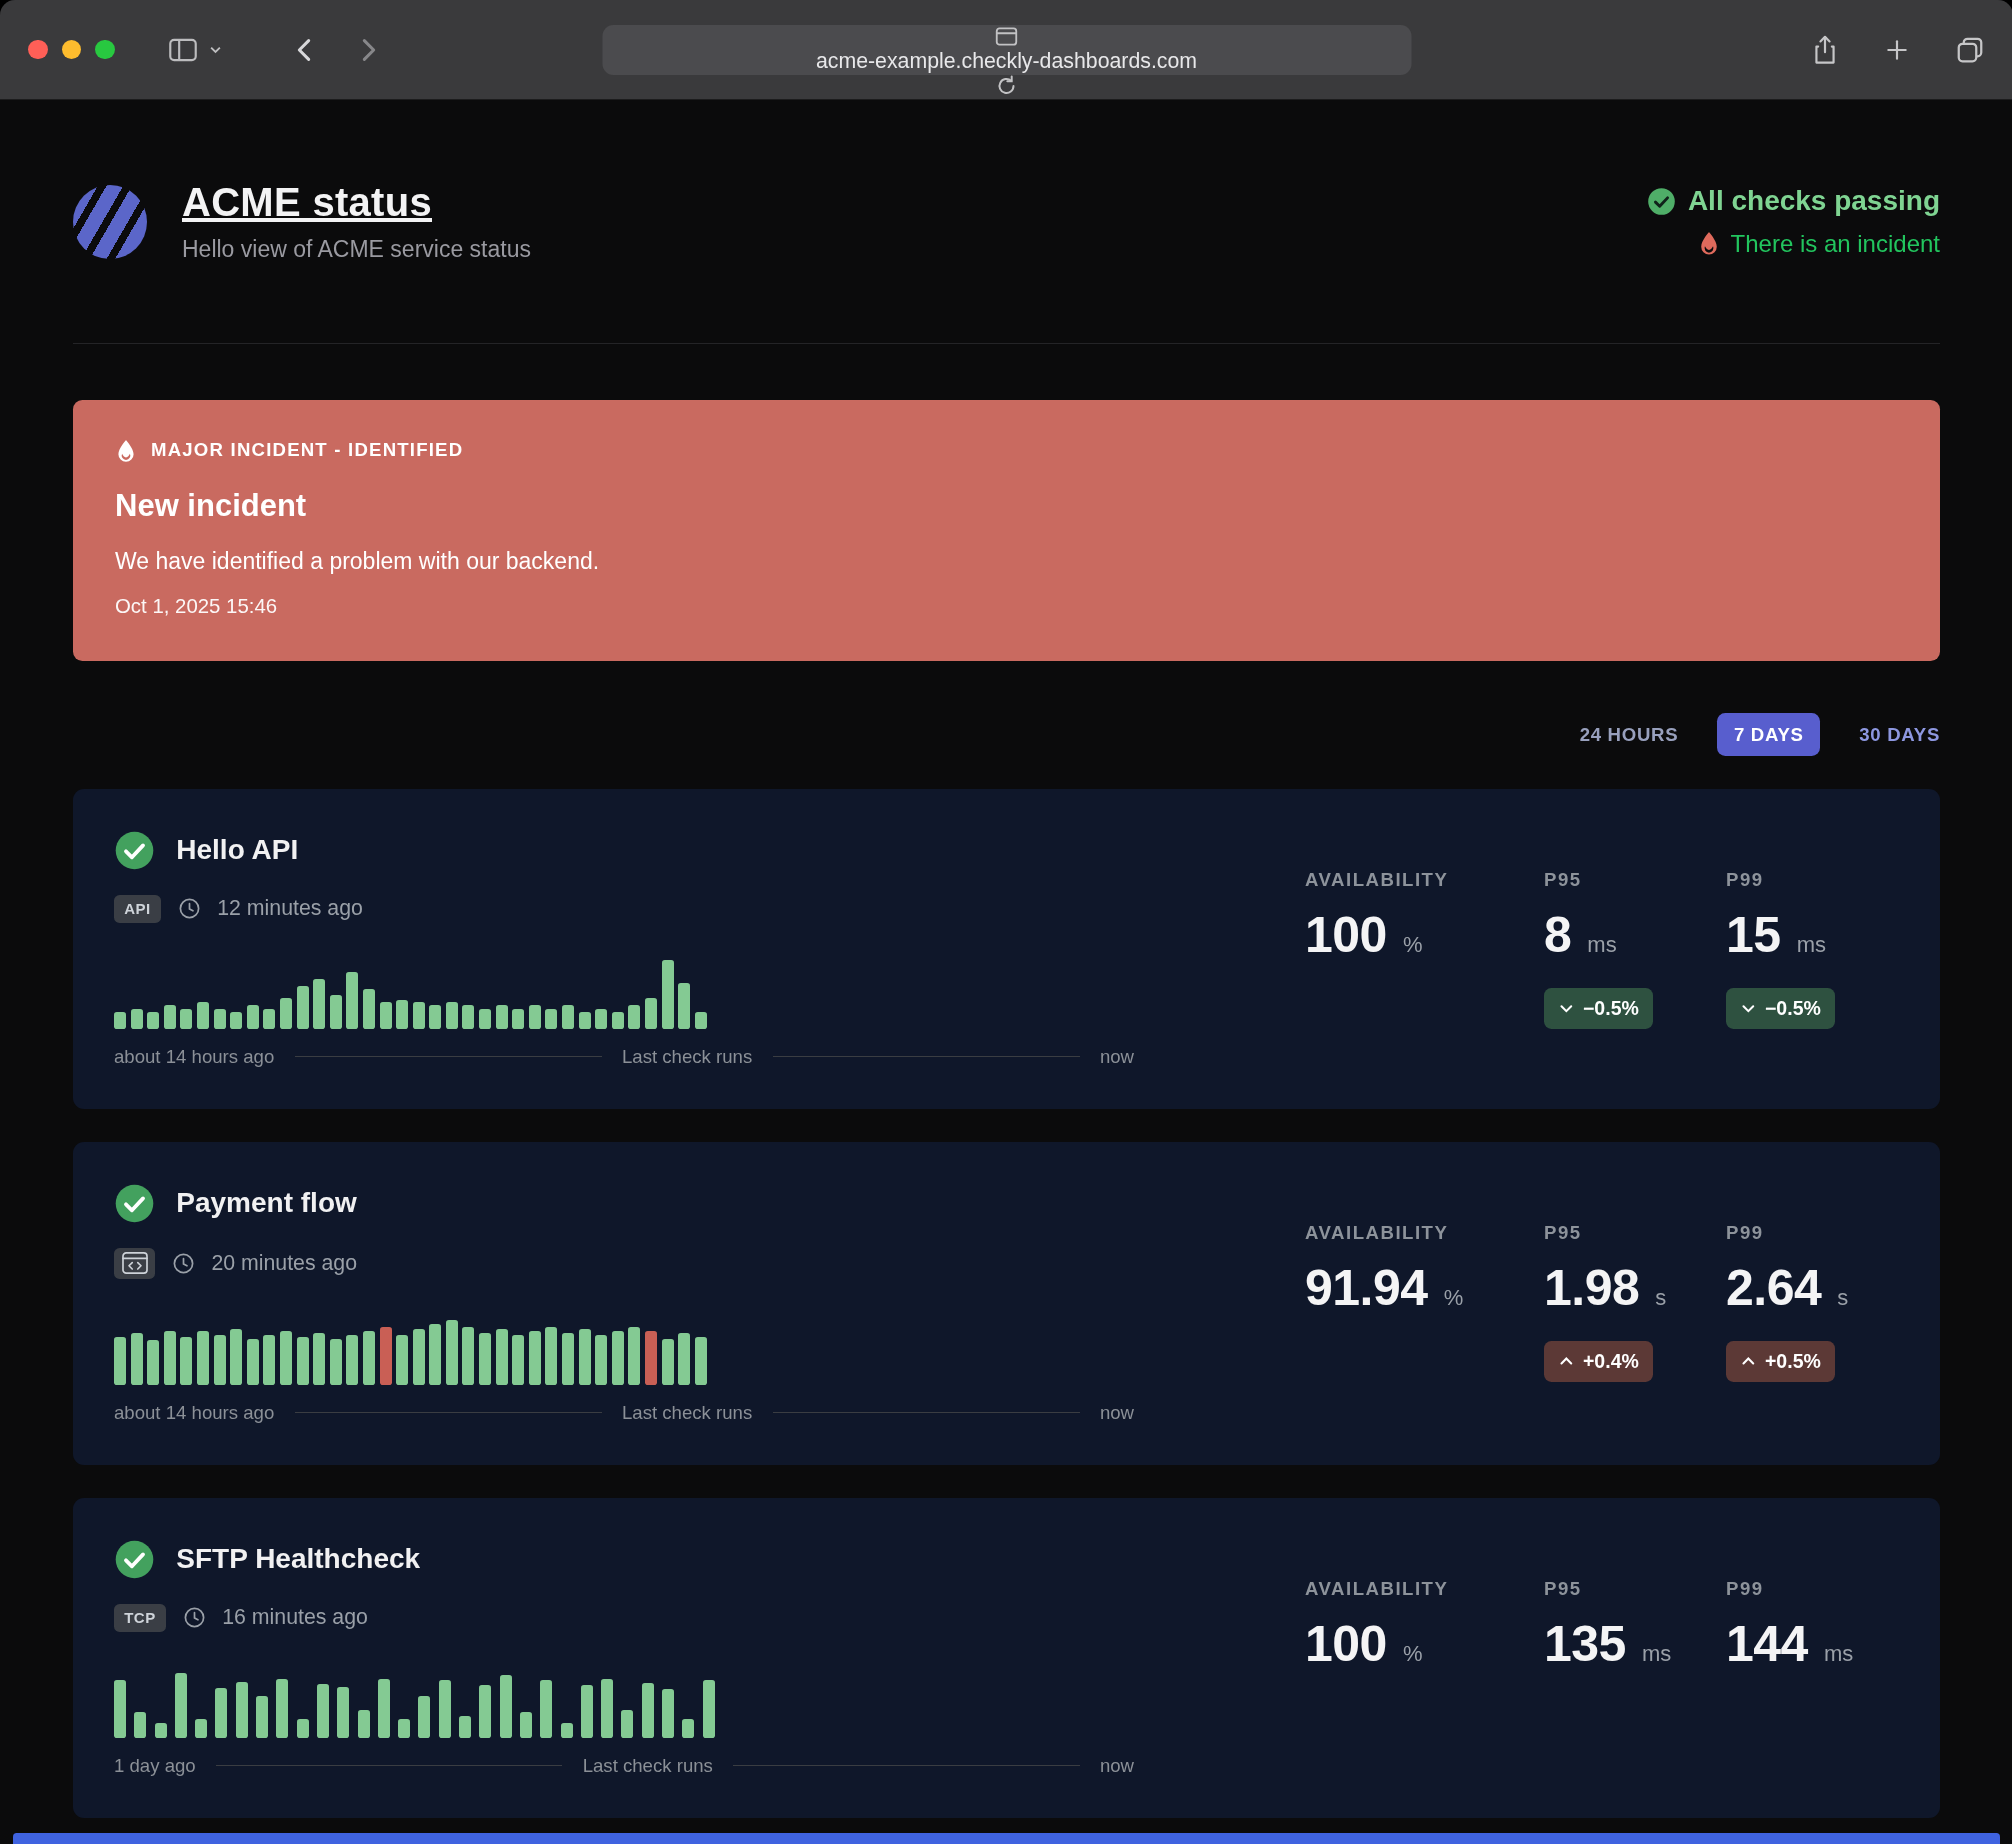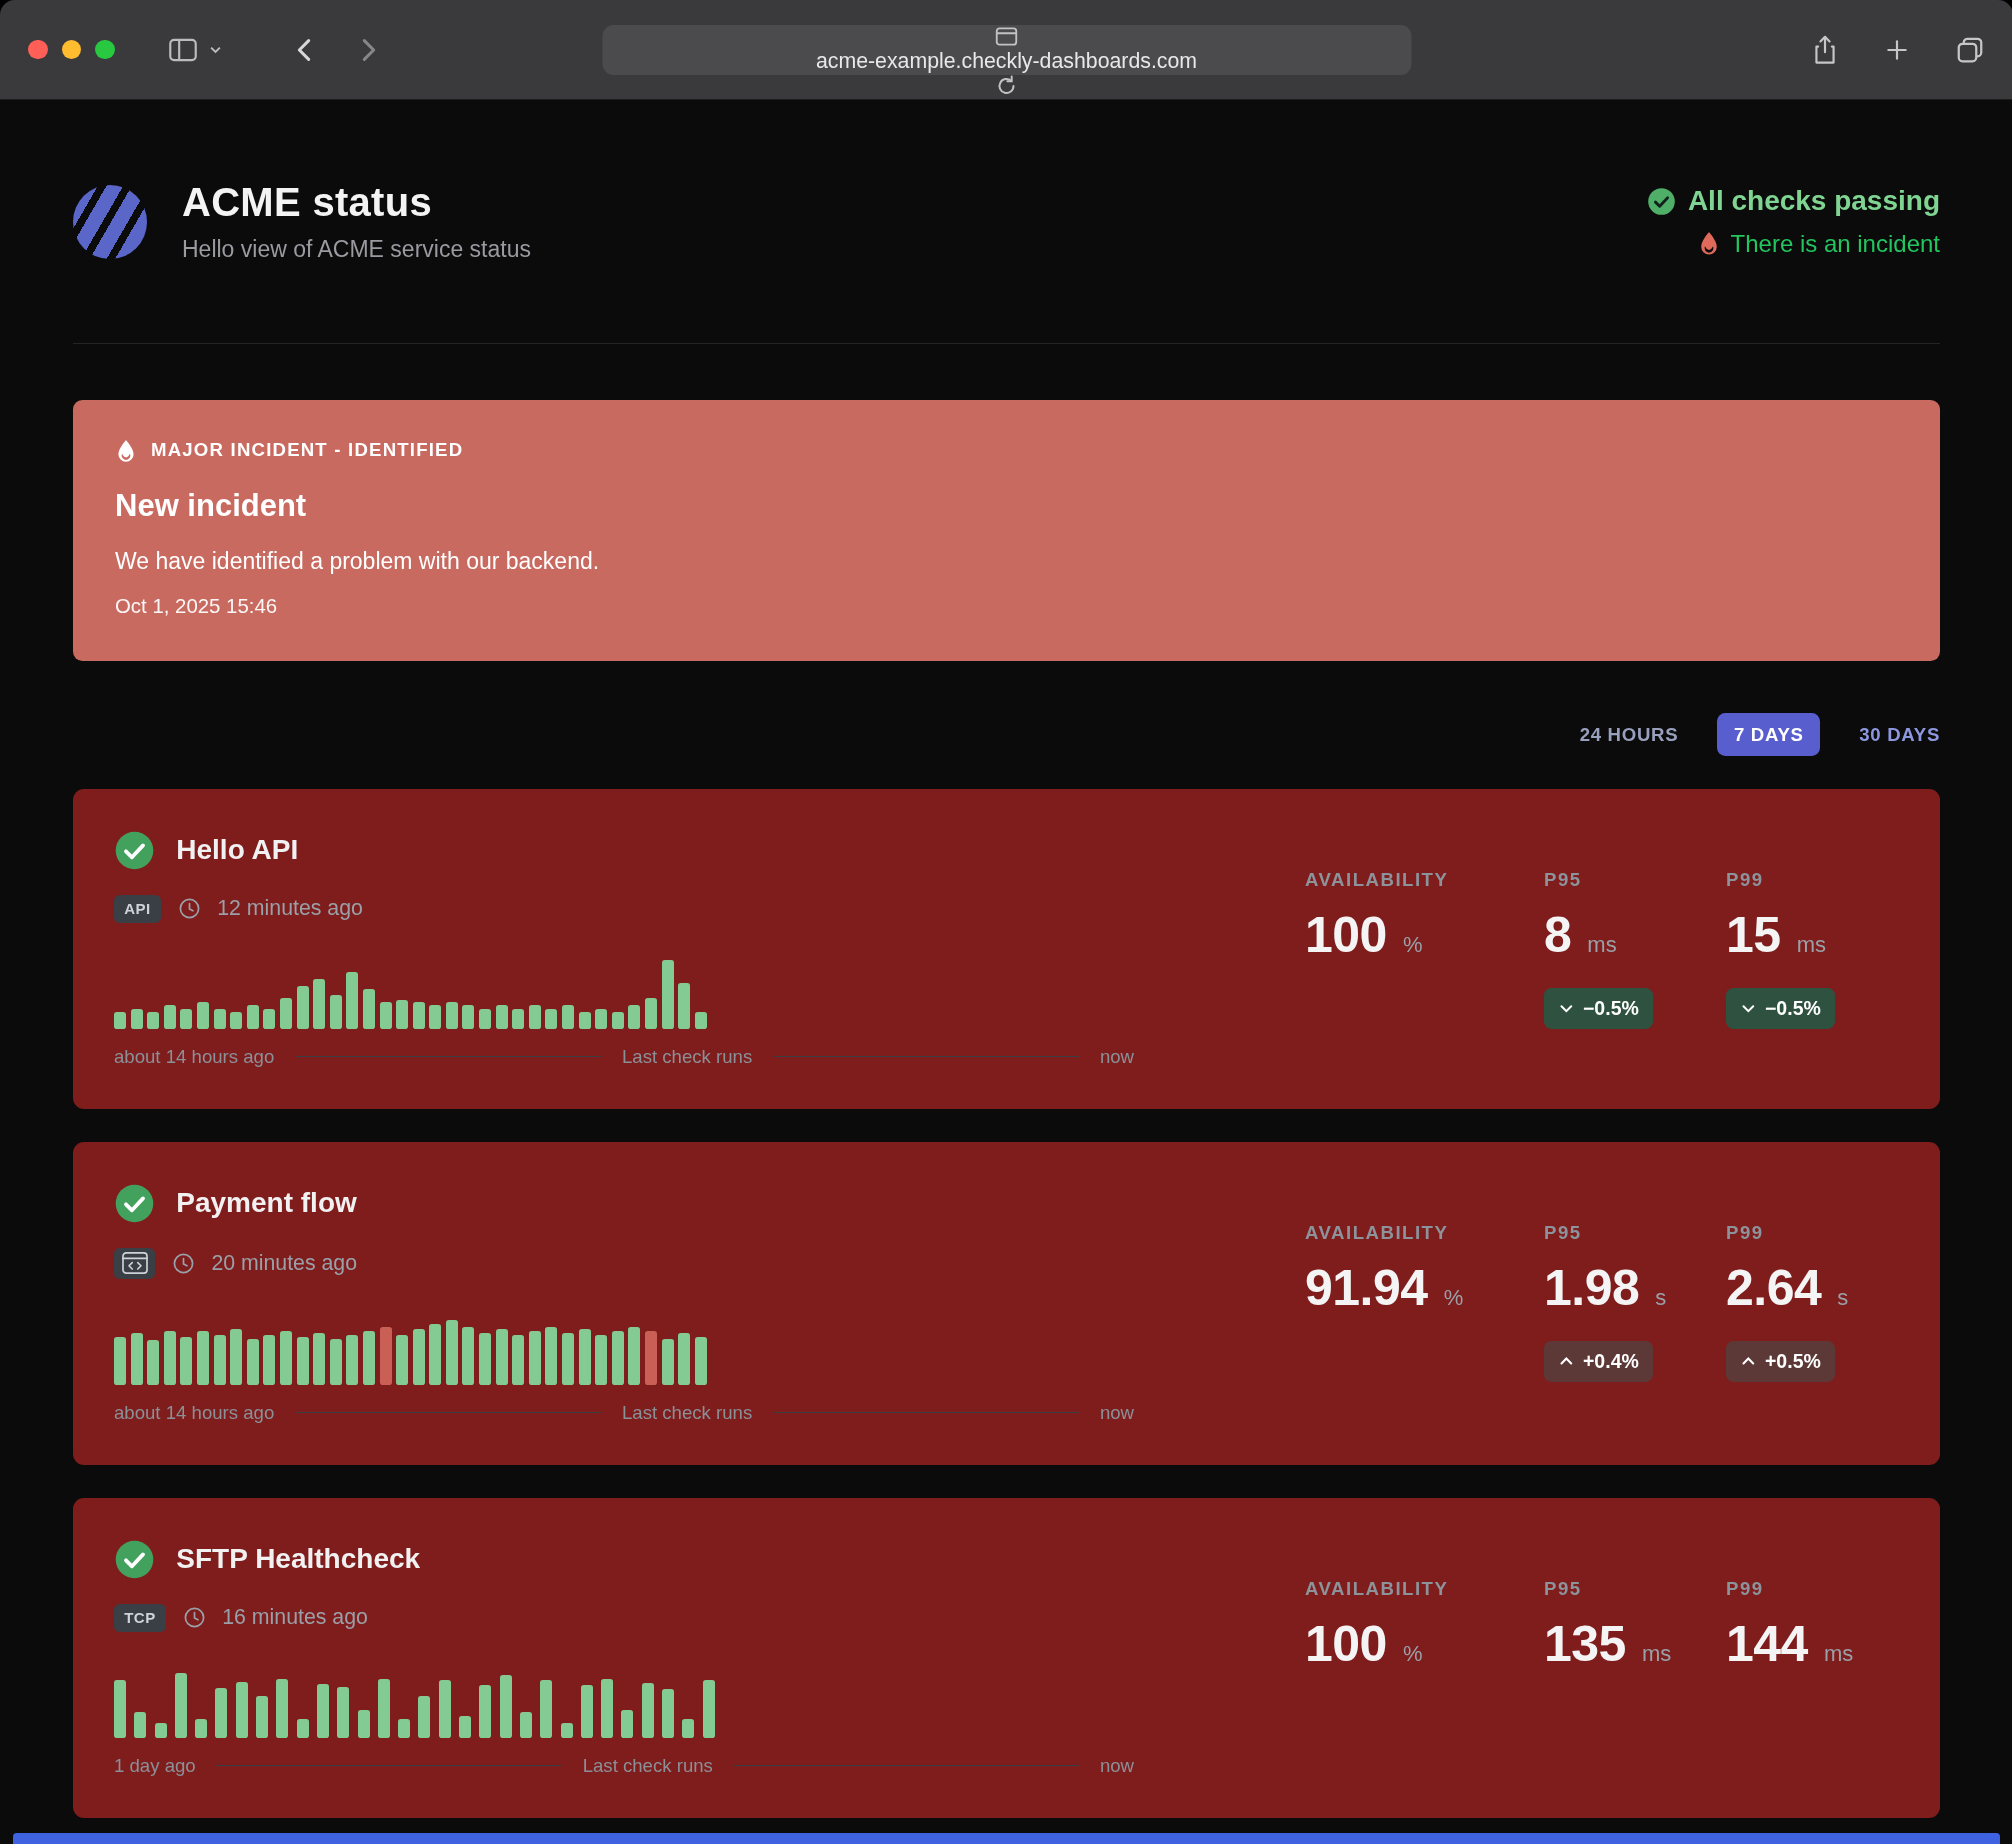--- a/index.html
+++ b/index.html
@@ -25,39 +25,39 @@
   .url-text { flex:1; text-align:center; color:#e8e8ea; font-size:21.3px; }
   .right-icons { margin-left:auto; display:flex; align-items:center; gap:45px; }
 
   
   .content { padding:0 73px; }
 
   .page-header { height:244px; display:flex; align-items:center; border-bottom:0.9px solid #242427; }
   .logo { width:74px; height:74px; border-radius:50%; flex:none;
     background: repeating-linear-gradient(120deg, #0b0b0c 0 7.4px, transparent 7.4px 22px), #5b66c9; }
   .title-block { margin-left:35px; }
-  .page-title { font-size:40px; font-weight:700; color:#f3f3f4; margin:0 0 11px 0; letter-spacing:0.3px; }
+  .page-title { font-size:40px; font-weight:700; color:#f3f3f4; margin:0 0 11px 0; letter-spacing:0.3px;text-decoration:underline; }
   .page-sub { font-size:23px; color:#9a9aa1; }
   .status-block { margin-left:auto; display:flex; flex-direction:column; align-items:flex-end; gap:13px; }
   .status-ok { display:flex; align-items:center; gap:12px; color:#7fd492; font-size:28px; font-weight:700; }
   .status-incident { display:flex; align-items:center; gap:10.2px; color:#22c55e; font-size:24px; font-weight:500; }
 
   .incident-banner { margin-top:56px; background:#c96a60; border-radius:9.3px; padding:39px 42px 43px; color:#fff; }
   .banner-head { display:flex; align-items:flex-start; gap:14px; font-size:18.6px; font-weight:700; letter-spacing:1.2px; }
   .banner-title { font-size:31px; font-weight:700; margin-top:24px; }
   .banner-msg { font-size:23px; margin-top:24px; }
   .banner-date { font-size:20.4px; margin-top:20.4px; color:rgba(255,255,255,0.95); }
 
   .tabs-row { display:flex; justify-content:flex-end; align-items:center; gap:39px; margin-top:52px; }
   .tab { font-size:18.6px; font-weight:700; letter-spacing:0.7px; color:#98a0bd; cursor:pointer; }
   .tab.active { background:#585ece; color:#fff; padding:10.2px 16.7px; border-radius:8.3px; }
   .tab.alt { color:#8d97e0; }
 
   
-  .card { background:#7f1d1d; border-radius:11px; padding:41px; margin-top:33px; display:flex; }
+  .card { background:#0f172a; border-radius:11px; padding:41px; margin-top:33px; display:flex; }
   .card-left { width:1020px; flex:none; }
   .check-head { display:flex; align-items:center; gap:21.3px; }
   .check-name { font-size:28px; font-weight:700; color:#f1f1f2; }
   .check-meta { display:flex; align-items:center; gap:16.7px; margin-top:24px; color:#9aa0a8; font-size:21.3px; }
   .type-badge { background:#3a3e45; color:#ced3d9; font-size:15px; font-weight:700; padding:5.6px 10.2px; border-radius:5.6px; letter-spacing:0.5px; }
   .type-badge.icon-badge { padding:3.7px 6.5px; display:inline-flex; align-items:center; }
   .chart { display:flex; align-items:flex-end; gap:4.6px; height:74px; margin-top:32px; }
   .chart.sparse { gap:8.3px; }
   .bar { width:12px; border-radius:2.8px; background:#84ca93; }
   .bar.fail { background:#c95f55; }

